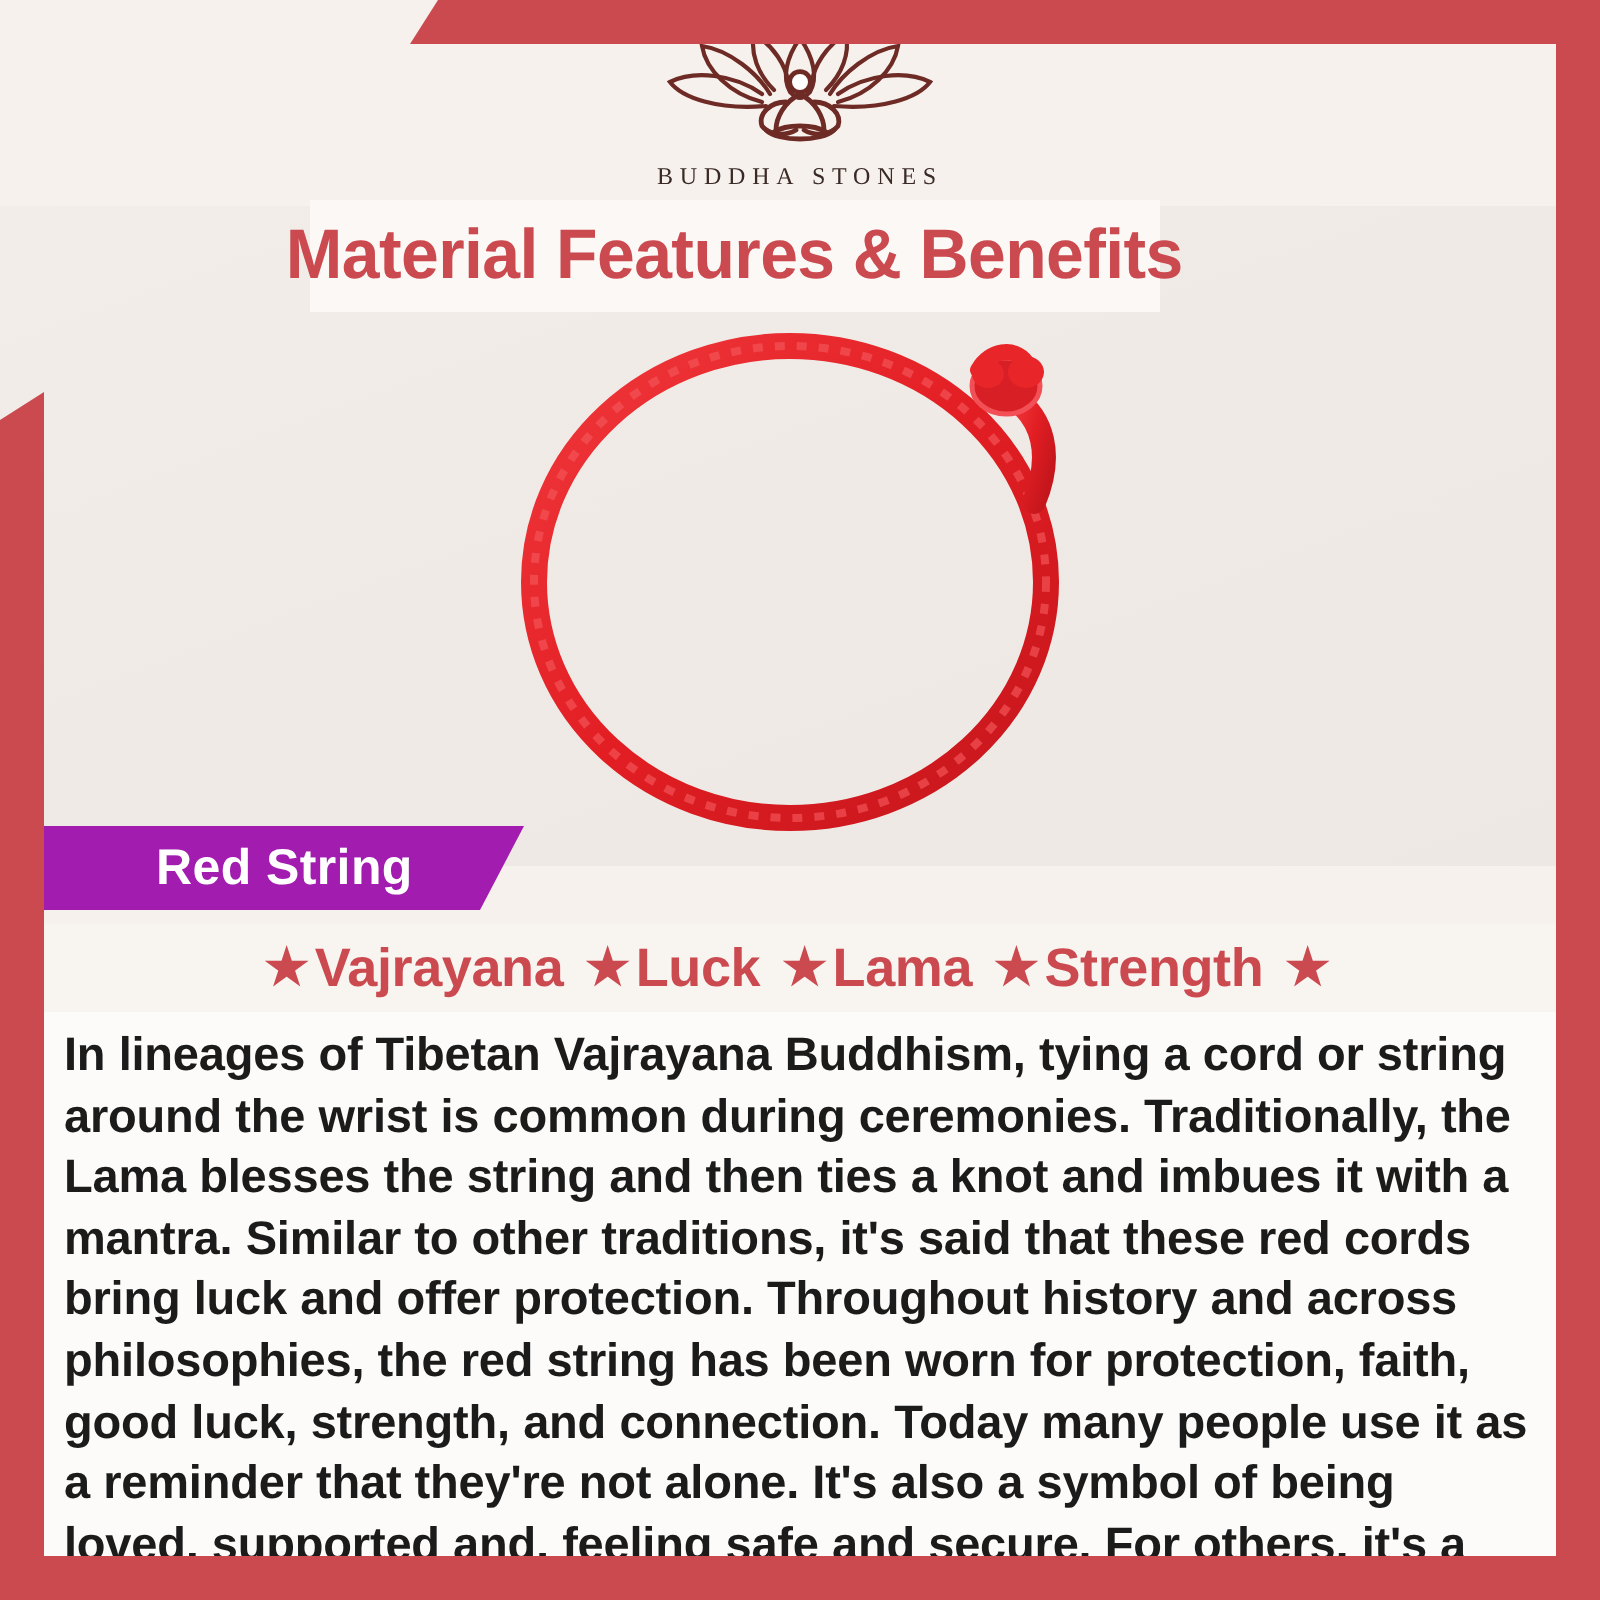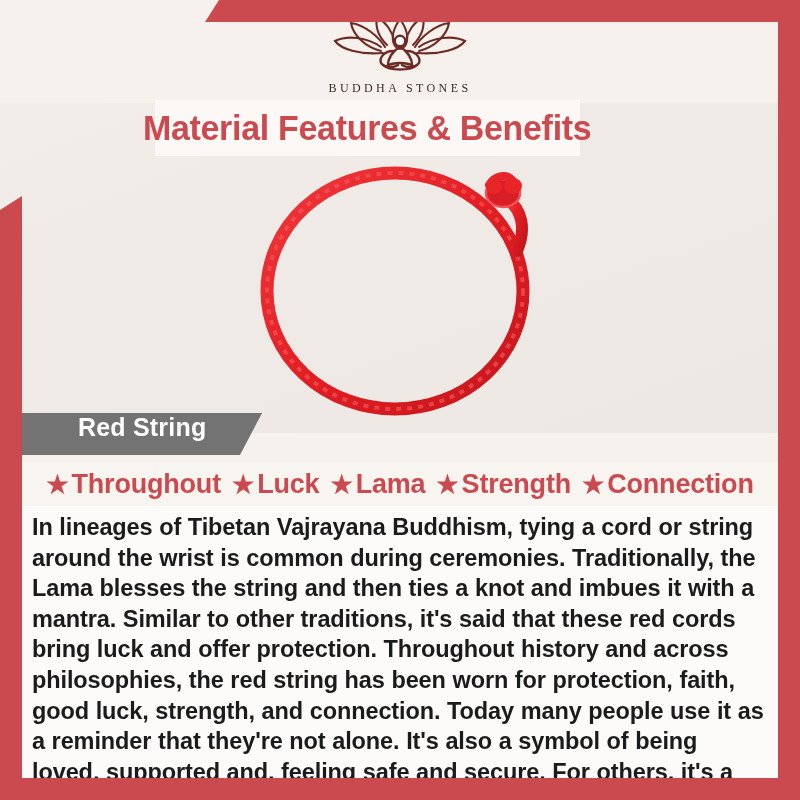--- a/index.html
+++ b/index.html
@@ -71,23 +71,23 @@
   .photo-area{
     position:absolute;top:103px;left:0;width:800px;height:330px;
     background:linear-gradient(160deg,#F2EDE8 0%, #EFEAE5 45%, #EDE8E3 100%);
     z-index:2;overflow:hidden;
   }
   .bracelet-svg{position:absolute;left:245px;top:60px;}
 
   
   .ribbon{
     position:absolute;top:413px;left:22px;width:240px;height:42px;
-    background:#737373;
+    background:#a21caf;
     clip-path:polygon(0 0, 100% 0, calc(100% - 22px) 100%, 0 100%);
-    display:flex;align-items:flex-start;
+    display:flex;align-items:center;
     z-index:5;
   }
   .ribbon-text{
     font-family:"Liberation Sans Narrow","Liberation Sans",sans-serif;
     font-weight:bold;font-size:25px;color:#FFFFFF;
     padding-left:56px;white-space:nowrap;letter-spacing:0.2px;
   }
   .ribbon-band{
     position:absolute;top:433px;left:0;width:800px;height:38px;
     background:#F6F1EC;z-index:4;
@@ -202,37 +202,36 @@
 
   <div class="ribbon-band"></div>
 
   <div class="ribbon">
     <span class="ribbon-text">Red String</span>
   </div>
 
   <div class="benefits">
     <span class="benefit">
       <span class="star">★</span>
-      <span>Throughout</span>
+      <span>Vajrayana</span>
     </span>
     <span class="benefit">
       <span class="star">★</span>
       <span>Luck</span>
     </span>
     <span class="benefit">
       <span class="star">★</span>
       <span>Lama</span>
     </span>
     <span class="benefit">
       <span class="star">★</span>
       <span>Strength</span>
     </span>
     <span class="benefit">
       <span class="star">★</span>
-      <span>Connection</span>
     </span>
   </div>
 
   <div class="body-box">
     <p class="body-text">In lineages of Tibetan Vajrayana Buddhism, tying a cord or string around the wrist is common during ceremonies. Traditionally, the Lama blesses the string and then ties a knot and imbues it with a mantra. Similar to other traditions, it's said that these red cords bring luck and offer protection. Throughout history and across philosophies, the red string has been worn for protection, faith, good luck, strength, and connection. Today many people use it as a reminder that they're not alone. It's also a symbol of being loved, supported and, feeling safe and secure. For others, it's a prompt to stay positive while facing any adversity.</p>
   </div>
 
   <div class="frame-top"></div>
   <div class="frame-right"></div>
   <div class="frame-left"></div>

